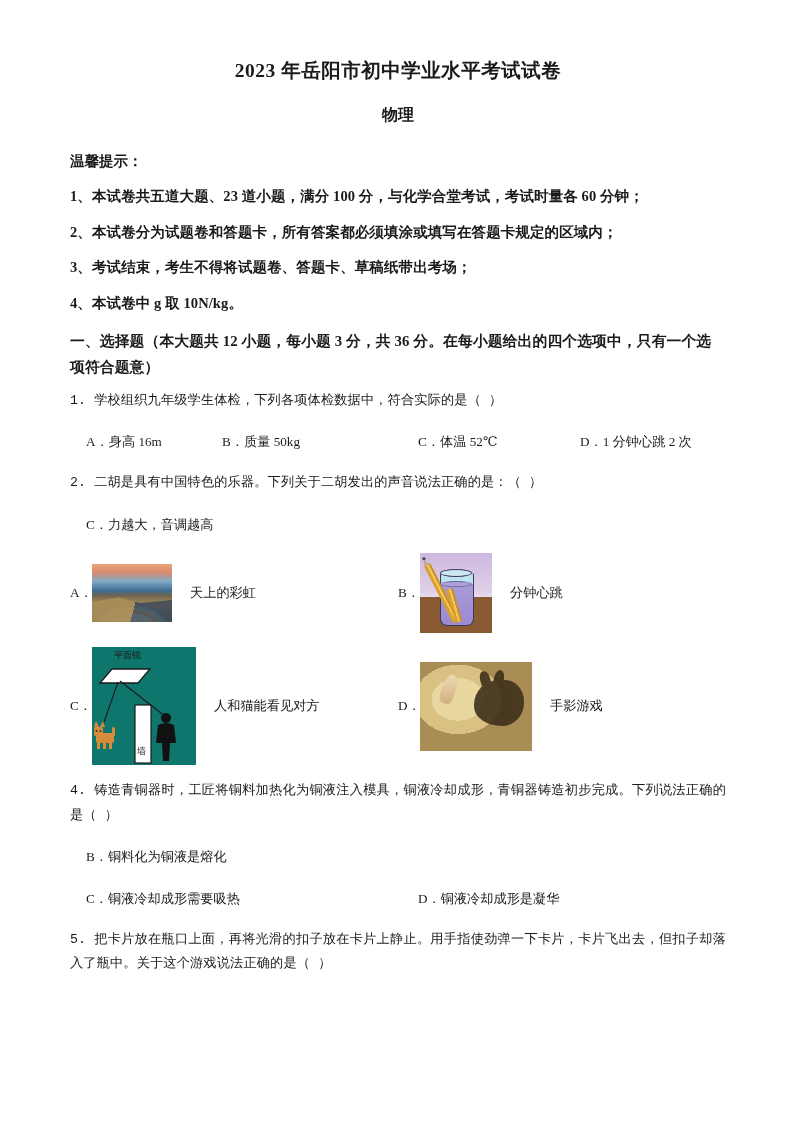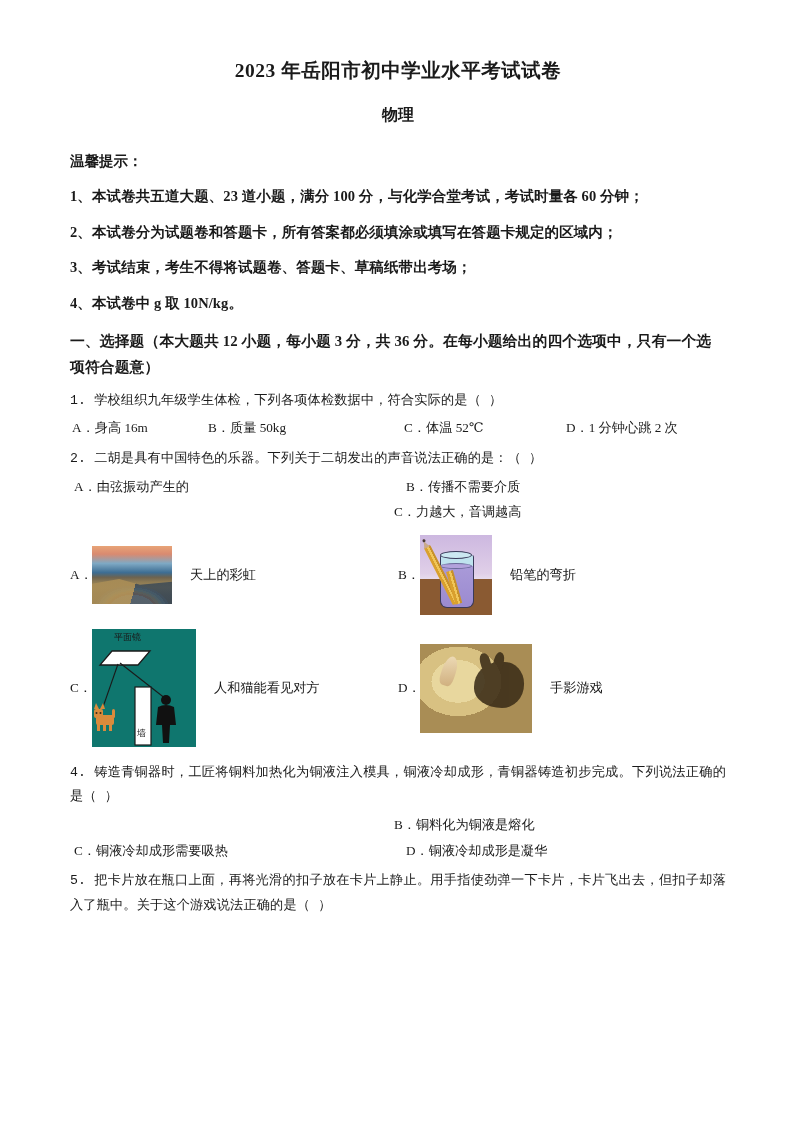--- a/index.html
+++ b/index.html
@@ -77,22 +77,21 @@
     line-height: 1.85;
     margin: 0 0 2px 0;
     letter-spacing: 0.15px;
     text-align: justify;
     font-family: Liberation Mono, monospace;
   }
   .opt-row {
     display: flex;
     font-size: 13.2px;
     line-height: 1.95;
-    margin: 0;
-    justify-content: flex-end;
+    margin: 16px;
   }
   .opt-row.cols4 > .opt {
     flex: 0 0 auto;
   }
   .cols4 > .opt:nth-child(1) { width: 136px; }
   .cols4 > .opt:nth-child(2) { width: 196px; }
   .cols4 > .opt:nth-child(3) { width: 162px; }
   .cols4 > .opt:nth-child(4) { width: 160px; }
   .opt-row.cols2 > .opt {
     flex: 0 0 auto;
@@ -339,24 +338,20 @@
         <span class="opt">A．身高 16m</span>
         <span class="opt">B．质量 50kg</span>
         <span class="opt">C．体温 52℃</span>
         <span class="opt">D．1 分钟心跳 2 次</span>
       </div>
     </div>
 
     <div class="question">
       <div class="q-stem">2. 二胡是具有中国特色的乐器。下列关于二胡发出的声音说法正确的是：（      ）</div>
       <div class="opt-row cols2">
-        <span class="opt">A．由弦振动产生的</span>
-        <span class="opt">B．传播不需要介质</span>
-      </div>
-      <div class="opt-row cols2">
         <span class="opt">C．力越大，音调越高</span>
       </div>
     </div>
 
     <div class="question">
 
       <div class="pic-grid">
 
         <div class="pic-row">
 
@@ -368,21 +363,21 @@
 
           <div class="pic-cell">
             <span class="pic-letter">B．</span>
             <div class="pic-figure fig-glass">
               <div class="glass-body"></div>
               <div class="glass-rim"></div>
               <div class="glass-water-line"></div>
               <div class="pencil"></div>
               <div class="pencil-lower"></div>
             </div>
-            <span class="pic-caption">铅笔的弯折</span>
+            <span class="pic-caption">分钟心跳</span>
           </div>
         </div>
 
         <div class="pic-row">
 
           <div class="pic-cell">
             <span class="pic-letter">C．</span>
             <div class="pic-figure fig-mirror">
               <svg width="104" height="118" viewBox="0 0 104 118" xmlns="http://www.w3.org/2000/svg">
 

